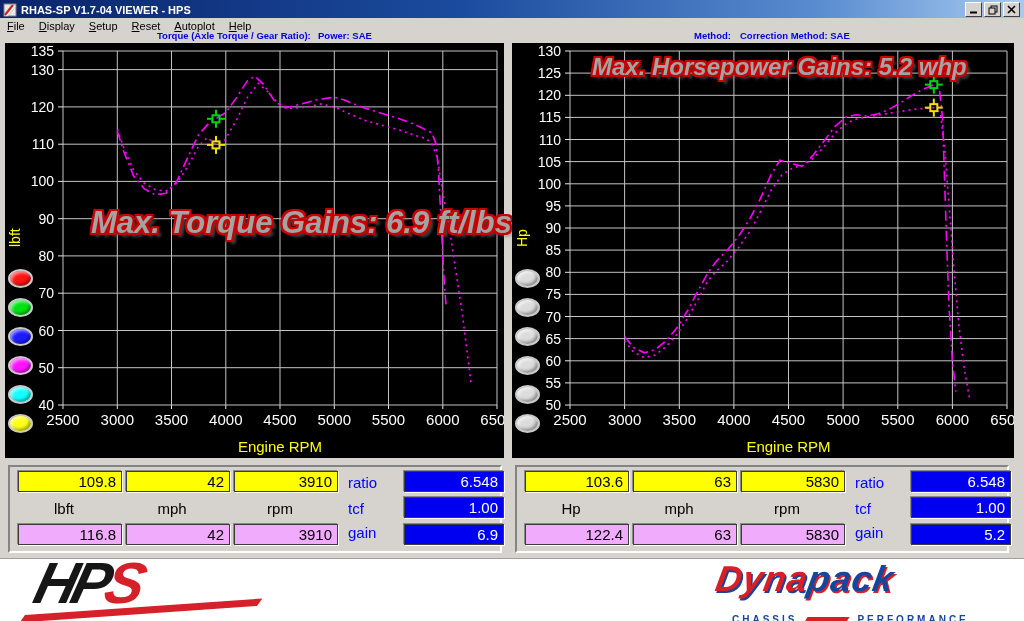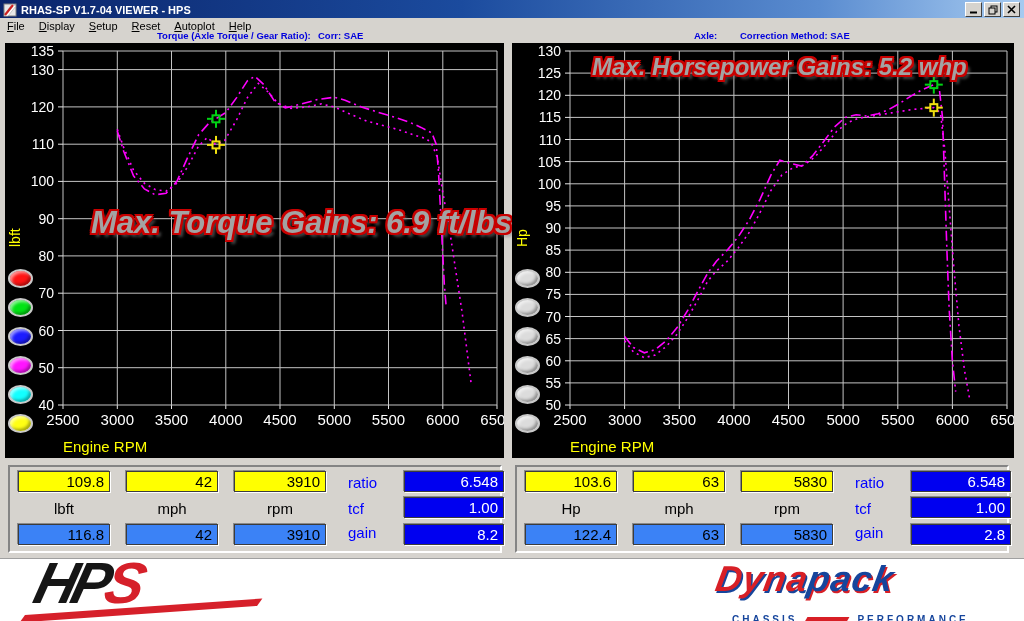--- a/index.html
+++ b/index.html
@@ -32,43 +32,43 @@
   .panel.pr{left:512px;width:502px}
   svg.plot{position:absolute;left:0;top:0;display:block}
   svg.plot .grid{stroke:#c4c4c4;stroke-width:1}
   svg.plot .tick{stroke:#e8e8e8;stroke-width:1}
   svg.plot text{font-family:"Liberation Sans",sans-serif;fill:#fff}
   svg.plot .xt{font-size:15px}
   svg.plot .yt{font-size:14px}
 
   .ylabel{position:absolute;left:2px;top:150px;width:16px;height:90px;color:#ffff00;font-size:14px;
     writing-mode:vertical-rl;transform:rotate(180deg);text-align:center}
-  .xlabel{position:absolute;left:58px;bottom:3px;width:434px;color:#ffff00;font-size:15px}
+  .xlabel{position:absolute;left:58px;bottom:3px;width:434px;text-align:center;color:#ffff00;font-size:15px}
 
   .legend-btn{position:absolute;left:3px;width:25px;height:19px;border-radius:50%;
     border:2px solid #c9c9c9;box-sizing:border-box;
     box-shadow:inset 2px 2px 3px rgba(255,255,255,.55), inset -2px -2px 3px rgba(0,0,0,.35)}
 
   .annotation{position:absolute;white-space:nowrap;color:#a3a3a3;font-weight:bold;font-style:italic;
     text-shadow:-2px -2px 0 #c90000,2px -2px 0 #c90000,-2px 2px 0 #c90000,2px 2px 0 #c90000,
       -2px 0 0 #c90000,2px 0 0 #c90000,0 -2px 0 #c90000,0 2px 0 #c90000,4px 4px 3px rgba(130,130,130,.55)}
   .anno-l{left:86px;top:162px;font-size:31px}
   .anno-r{left:80px;top:10px;font-size:24px}
 
   
   .tables{position:absolute;left:0;top:460px;width:1024px;height:98px;background:#d6d3ce}
   .tbox{position:absolute;top:5px;height:88px;box-sizing:border-box;background:#d6d3ce;
     border:2px solid;border-color:#848484 #ffffff #ffffff #848484}
   .tbox.tl{left:8px;width:494px}
   .tbox.tr{left:515px;width:494px}
-  .fld{position:absolute;width:92px;height:21px;box-sizing:border-box;border:1px solid #3c3c3c;
+  .fld{position:absolute;width:104px;height:21px;box-sizing:border-box;border:1px solid #3c3c3c;
     box-shadow:1px 1px 0 #fff,-1px -1px 0 #8a8a8a;font-size:15px;line-height:19px;
     text-align:right;padding-right:5px;color:#000}
   .fld.y{background:#ffff00}
-  .fld.g{background:#3b82f6}
+  .fld.g{background:#f0abfc}
   .fld.b{background:#0000f0;color:#fff}
   .c1{left:8px}.c2{left:116px}.c3{left:224px}
   .r1{top:4px}.r2{top:57px}
   .unit{position:absolute;top:33px;width:92px;text-align:center;font-size:15px;color:#000}
   .sidelab{position:absolute;left:338px;width:52px;font-size:15px;color:#0000ff}
   .sl1{top:7px}.sl2{top:33px}.sl3{top:57px}
   .bf{left:394px;width:100px}
   .b1{top:4px}.b2{top:30px}.b3{top:57px}
 
   
@@ -127,22 +127,22 @@
     <span class="menu-item"><u>F</u>ile</span>
     <span class="menu-item"><u>D</u>isplay</span>
     <span class="menu-item"><u>S</u>etup</span>
     <span class="menu-item"><u>R</u>eset</span>
     <span class="menu-item"><u>A</u>utoplot</span>
     <span class="menu-item"><u>H</u>elp</span>
   </nav>
 
 <div class="subheader">
   <span class="sh-t">Torque (Axle Torque / Gear Ratio):</span>
-  <span class="sh-c">Corr: SAE</span>
-  <span class="sh-p">Axle:</span>
+  <span class="sh-c">Power: SAE</span>
+  <span class="sh-p">Method:</span>
   <span class="sh-cm">Correction Method: SAE</span>
 </div>
 
 <div class="main">
   <div class="panel pl">
     <svg class="plot" width="499" height="415">
         <line class="grid" x1="58.0" y1="8" x2="58.0" y2="362"></line>
         <line class="tick" x1="58.0" y1="362" x2="58.0" y2="366"></line>
         <text class="xt" x="58.0" y="382" text-anchor="middle">2500</text>
         <line class="grid" x1="112.3" y1="8" x2="112.3" y2="362"></line>
@@ -349,38 +349,38 @@
     <div class="unit c2">mph</div>
     <div class="unit c3">rpm</div>
     <div class="fld g r2 c1">116.8</div>
     <div class="fld g r2 c2">42</div>
     <div class="fld g r2 c3">3910</div>
     <div class="sidelab sl1">ratio</div>
     <div class="sidelab sl2">tcf</div>
     <div class="sidelab sl3">gain</div>
     <div class="fld b bf b1">6.548</div>
     <div class="fld b bf b2">1.00</div>
-    <div class="fld b bf b3">8.2</div>
+    <div class="fld b bf b3">6.9</div>
   </div>
   <div class="tbox tr">
     <div class="fld y r1 c1">103.6</div>
     <div class="fld y r1 c2">63</div>
     <div class="fld y r1 c3">5830</div>
     <div class="unit c1">Hp</div>
     <div class="unit c2">mph</div>
     <div class="unit c3">rpm</div>
     <div class="fld g r2 c1">122.4</div>
     <div class="fld g r2 c2">63</div>
     <div class="fld g r2 c3">5830</div>
     <div class="sidelab sl1">ratio</div>
     <div class="sidelab sl2">tcf</div>
     <div class="sidelab sl3">gain</div>
     <div class="fld b bf b1">6.548</div>
     <div class="fld b bf b2">1.00</div>
-    <div class="fld b bf b3">2.8</div>
+    <div class="fld b bf b3">5.2</div>
   </div>
 </div>
 
 <div class="logos">
   <div class="hps">
     <div class="hps-text">
       <span class="hps-hp">HP</span><span class="hps-s">S</span>
     </div>
     <div class="hps-swoosh"></div>
   </div>

